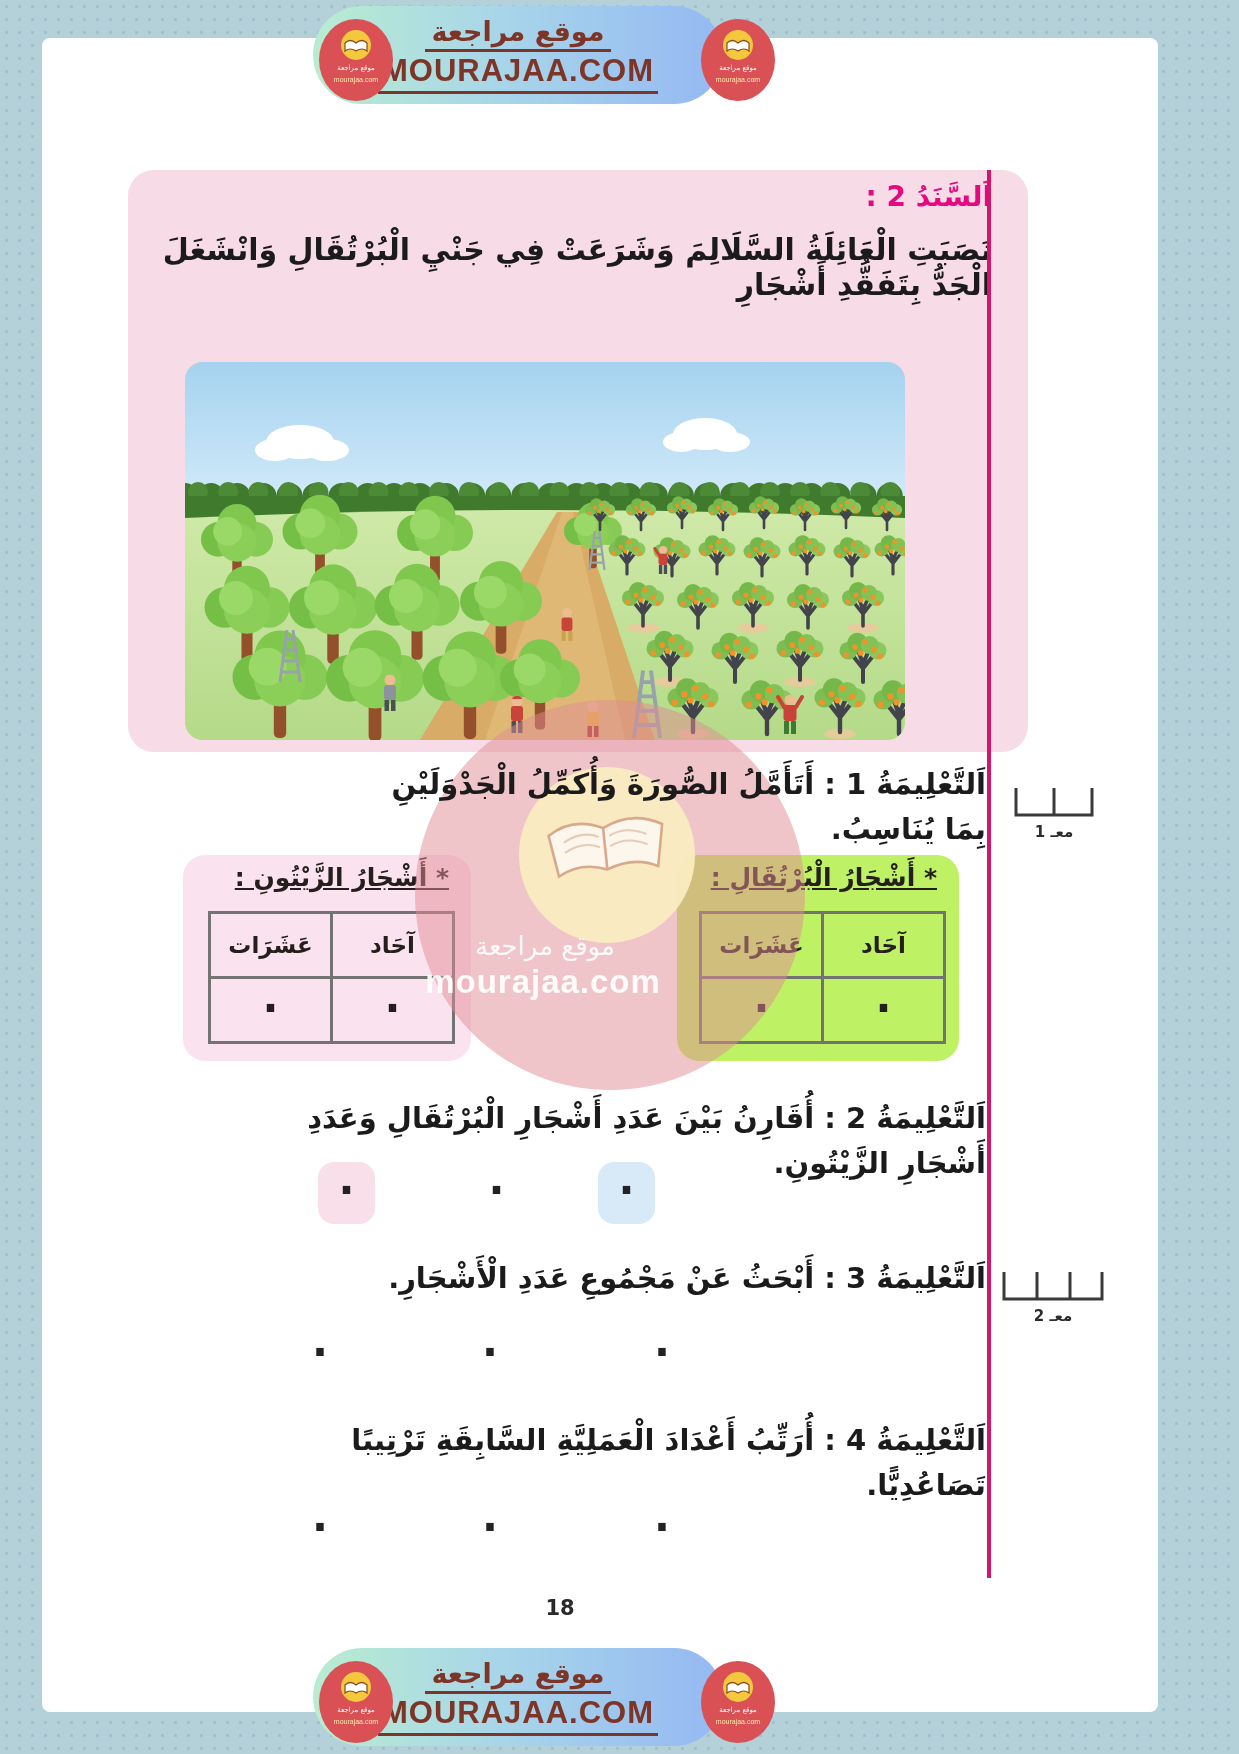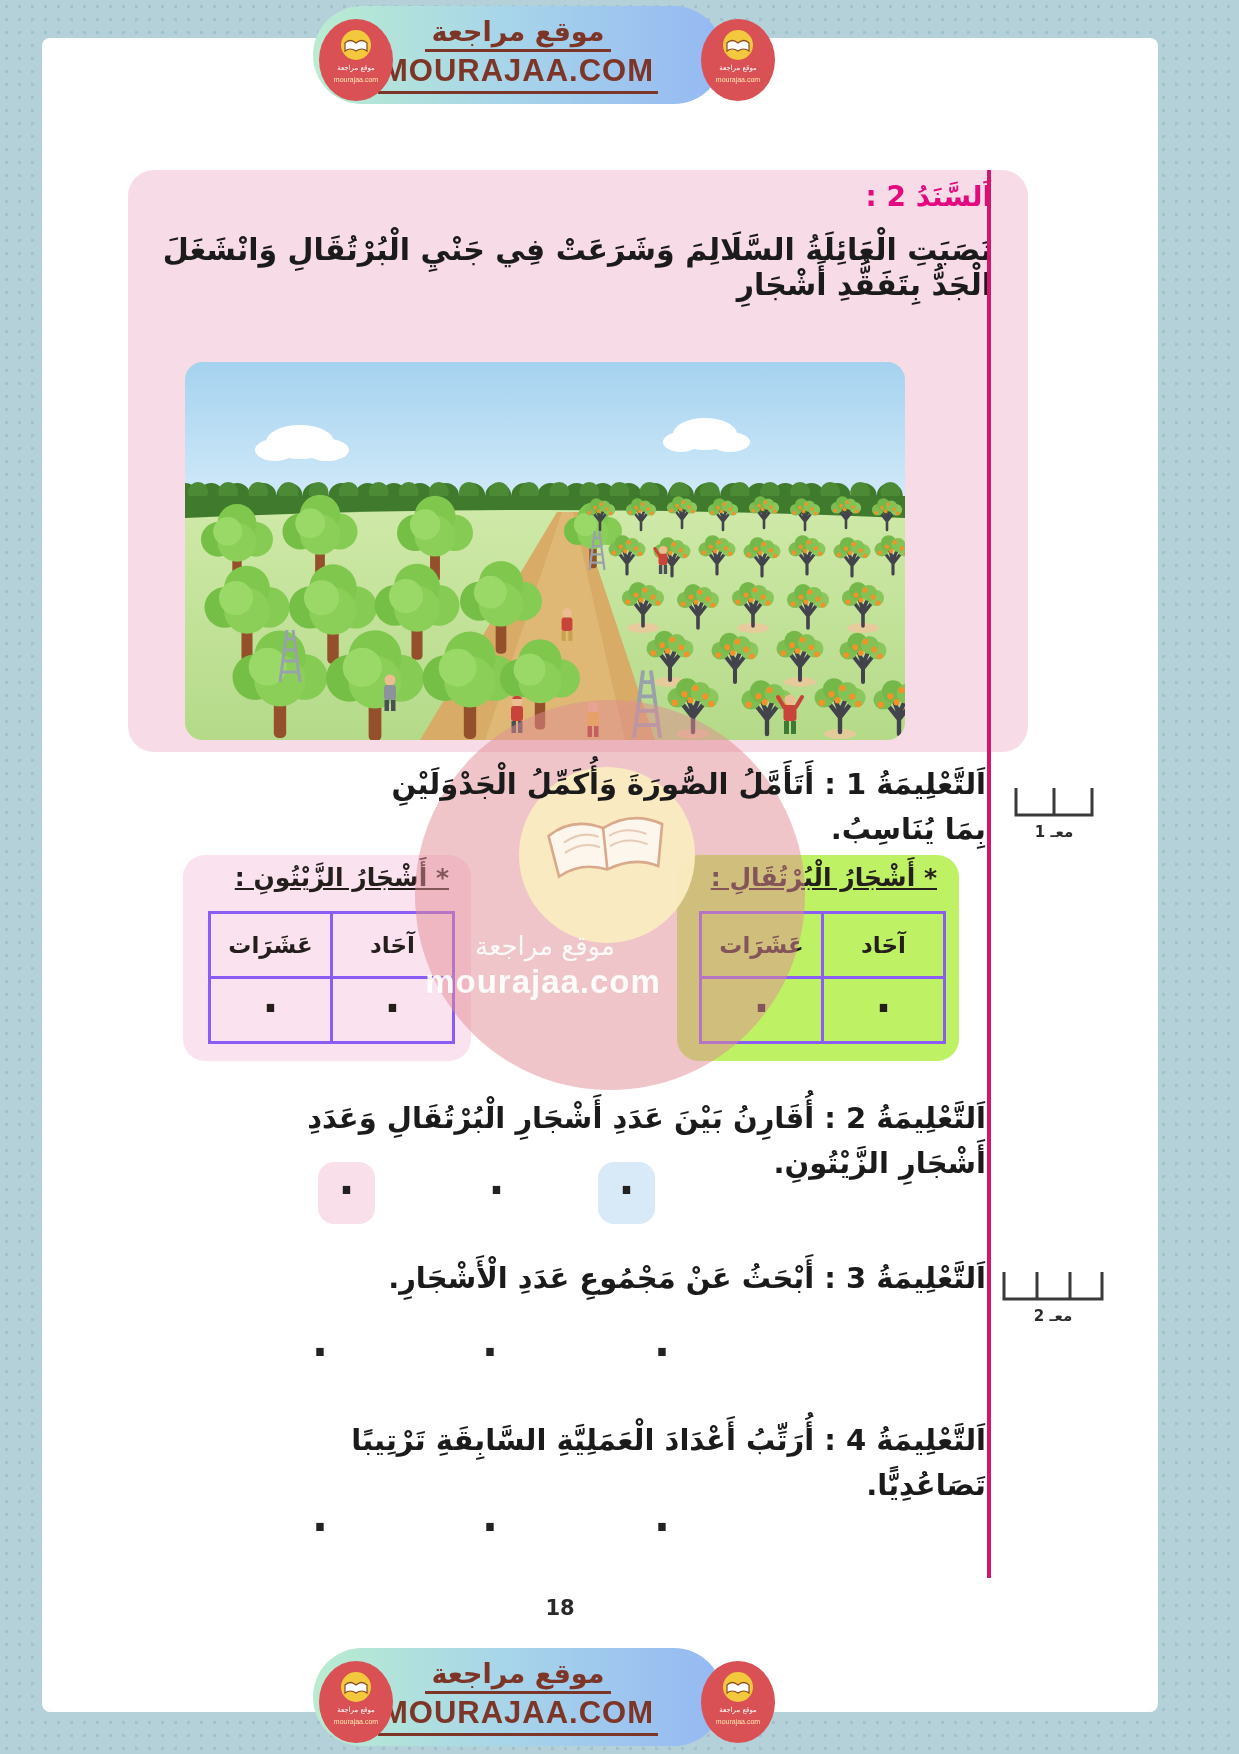--- a/index.html
+++ b/index.html
@@ -45,21 +45,21 @@
   
   .mark{z-index:8;text-align:center;}
   .mark .m-label{display:block;direction:rtl;font-size:15px;font-weight:bold;color:#2c2c2c;margin-top:1px;}
   
   .panel{border-radius:22px;z-index:1;}
   .panel.pinkp{background:#fae3ef;}
   .panel.bluep{background:#bef264;}
   .p-title{position:absolute;right:22px;top:8px;direction:rtl;font-size:25px;font-weight:bold;color:#241f1c;text-decoration:underline;}
   table.ttab{border-collapse:collapse;position:absolute;}
   table.ttab td{
-    border:3px solid #8b5cf6;width:119px;height:62px;text-align:center;vertical-align:middle;
+    border:3px solid #737373;width:119px;height:62px;text-align:center;vertical-align:middle;
     font-size:23px;font-weight:bold;color:#241f1c;direction:rtl;padding:0;
   }
   table.ttab td.val{font-size:42px;}
   .dot{display:inline-block;transform:translateY(-13px);line-height:0;}
   
   .ansdot{position:absolute;font-size:42px;font-weight:bold;color:#222;z-index:8;}
   .cmp-box{position:absolute;width:57px;height:62px;border-radius:16px;z-index:2;
     display:flex;align-items:center;justify-content:center;font-size:42px;font-weight:bold;color:#222;}
   
   .margin-line{left:987px;top:170px;width:4px;height:1408px;background:#d2156d;z-index:4;}

